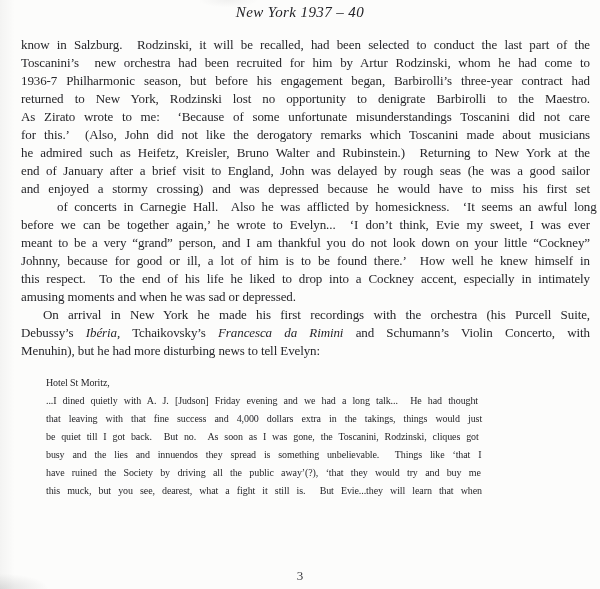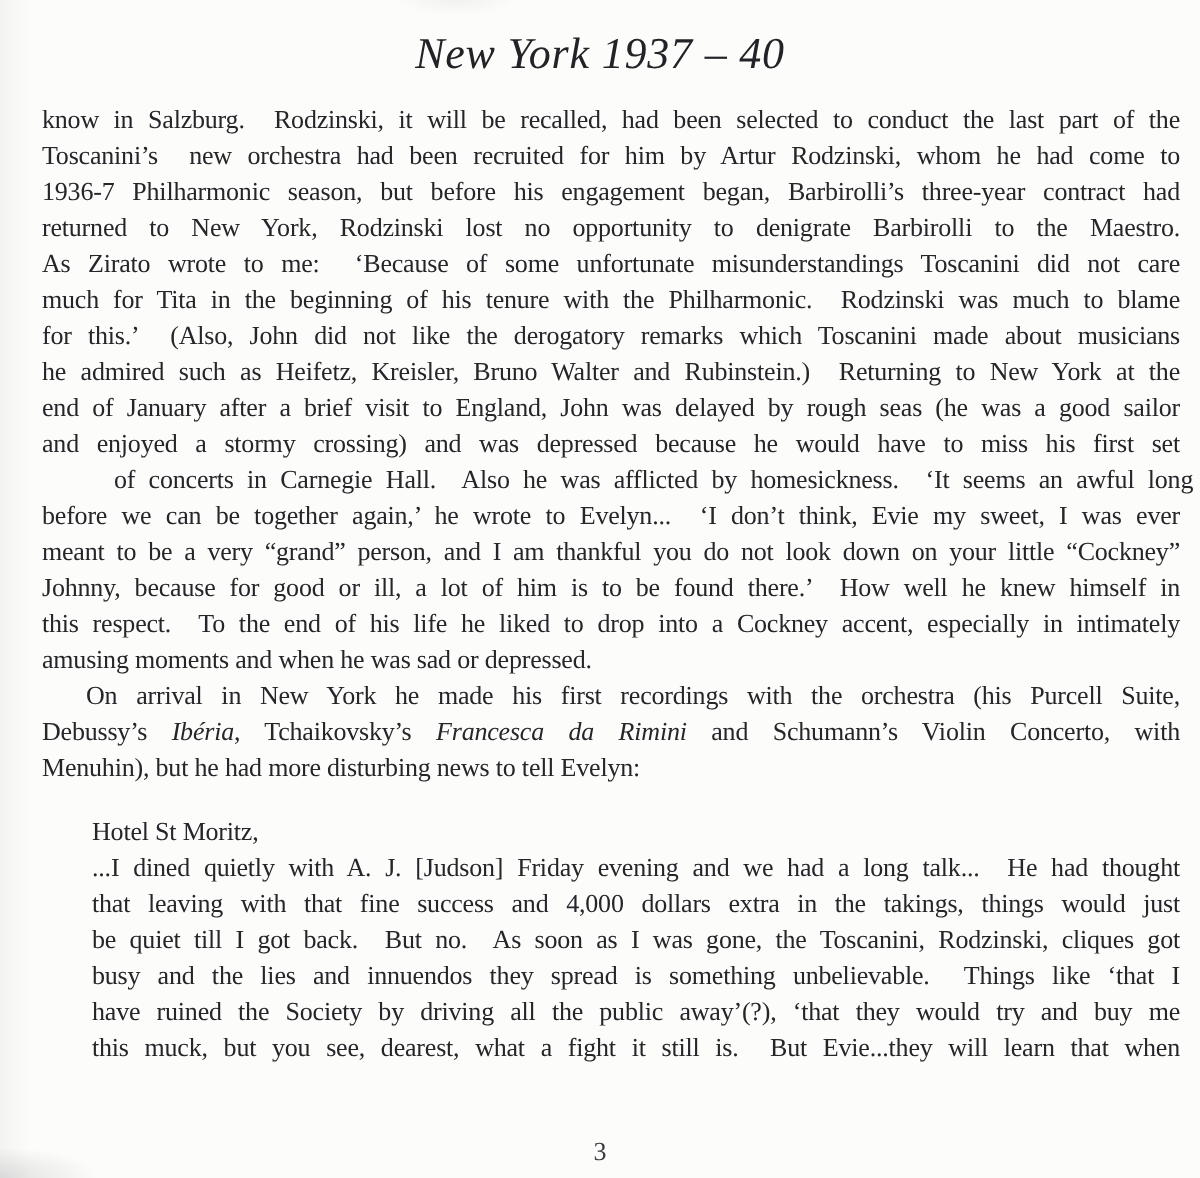--- a/index.html
+++ b/index.html
@@ -11,38 +11,37 @@
     background:
       radial-gradient(ellipse 70px 22px at 0% 100%, rgba(110,110,112,.20), transparent 70%),
       radial-gradient(ellipse 40px 10px at 38% 0%, rgba(140,140,142,.10), transparent 75%),
       linear-gradient(90deg, rgba(0,0,0,.035), transparent 2.5%),
       linear-gradient(0deg, #fcfcfb, #fcfcfb);
     font-family: "Liberation Serif", "DejaVu Serif", serif;
     color: #26262a;
     overflow: hidden;
   }
   .title {
-    margin-top: 15px;
     height: 24px;
     line-height: 24px;
     text-align: center;
     font-style: italic;
-    font-size: 22px;
+    font-size: 15px;
     letter-spacing: .4px;
     color: #232327;
   }
   .body {
     margin: 12px 10px 0 21px;
     font-size: 13px;
     line-height: 18px;
     letter-spacing: -0.1px;
   }
   .letter {
     margin: 14px 10px 0 46px;
-    font-size: 13px;
+    font-size: 10px;
     line-height: 18px;
     letter-spacing: -0.1px;
   }
   .line { height: 18px; overflow: visible; }
   .line .m { white-space: pre; display: inline-block; }
   .line.indent { padding-left: 22px; }
   .it { font-style: italic; }
   .pagenum {
     position: absolute;
     left: 0; right: 0;
@@ -58,21 +57,20 @@
 <div class="page">
   <div class="title">New York 1937 – 40</div>
 
   <div class="body">
     <div>
         <div class="line jline"><span class="m" style="word-spacing: 4.16146px;">know in Salzburg.  Rodzinski, it will be recalled, had been selected to conduct the last part of the</span></div>
         <div class="line jline"><span class="m" style="word-spacing: 4.67871px;">Toscanini’s  new orchestra had been recruited for him by Artur Rodzinski, whom he had come to</span></div>
         <div class="line jline"><span class="m" style="word-spacing: 5.77699px;">1936-7 Philharmonic season, but before his engagement began, Barbirolli’s three-year contract had</span></div>
         <div class="line jline"><span class="m" style="word-spacing: 7.97356px;">returned to New York, Rodzinski lost no opportunity to denigrate Barbirolli to the Maestro.</span></div>
         <div class="line jline"><span class="m" style="word-spacing: 5.64732px;">As Zirato wrote to me:  ‘Because of some unfortunate misunderstandings Toscanini did not care</span></div>
-        <div class="line jline"><span class="m" style="word-spacing: 3.9182px;">much for Tita in the beginning of his tenure with the Philharmonic.  Rodzinski was much to blame</span></div>
         <div class="line jline"><span class="m" style="word-spacing: 4.99271px;">for this.’  (Also, John did not like the derogatory remarks which Toscanini made about musicians</span></div>
         <div class="line jline"><span class="m" style="word-spacing: 4.05957px;">he admired such as Heifetz, Kreisler, Bruno Walter and Rubinstein.)  Returning to New York at the</span></div>
         <div class="line jline"><span class="m" style="word-spacing: 3.48766px;">end of January after a brief visit to England, John was delayed by rough seas (he was a good sailor</span></div>
         <div class="line jline"><span class="m" style="word-spacing: 5.7207px;">and enjoyed a stormy crossing) and was depressed because he would have to miss his first set</span></div>
         <div class="line jline"><span class="m" style="word-spacing: 3.53299px; margin-left: 36px;">of concerts in Carnegie Hall.  Also he was afflicted by homesickness.  ‘It seems an awful long time</span></div>
         <div class="line jline"><span class="m" style="word-spacing: 4.0222px;">before we can be together again,’ he wrote to Evelyn...  ‘I don’t think, Evie my sweet, I was ever</span></div>
         <div class="line jline"><span class="m" style="word-spacing: 2.7977px;">meant to be a very “grand” person, and I am thankful you do not look down on your little “Cockney”</span></div>
         <div class="line jline"><span class="m" style="word-spacing: 3.88318px;">Johnny, because for good or ill, a lot of him is to be found there.’  How well he knew himself in</span></div>
         <div class="line jline"><span class="m" style="word-spacing: 3.7722px;">this respect.  To the end of his life he liked to drop into a Cockney accent, especially in intimately</span></div>
         <div class="line"><span class="m">amusing moments and when he was sad or depressed.</span></div>

